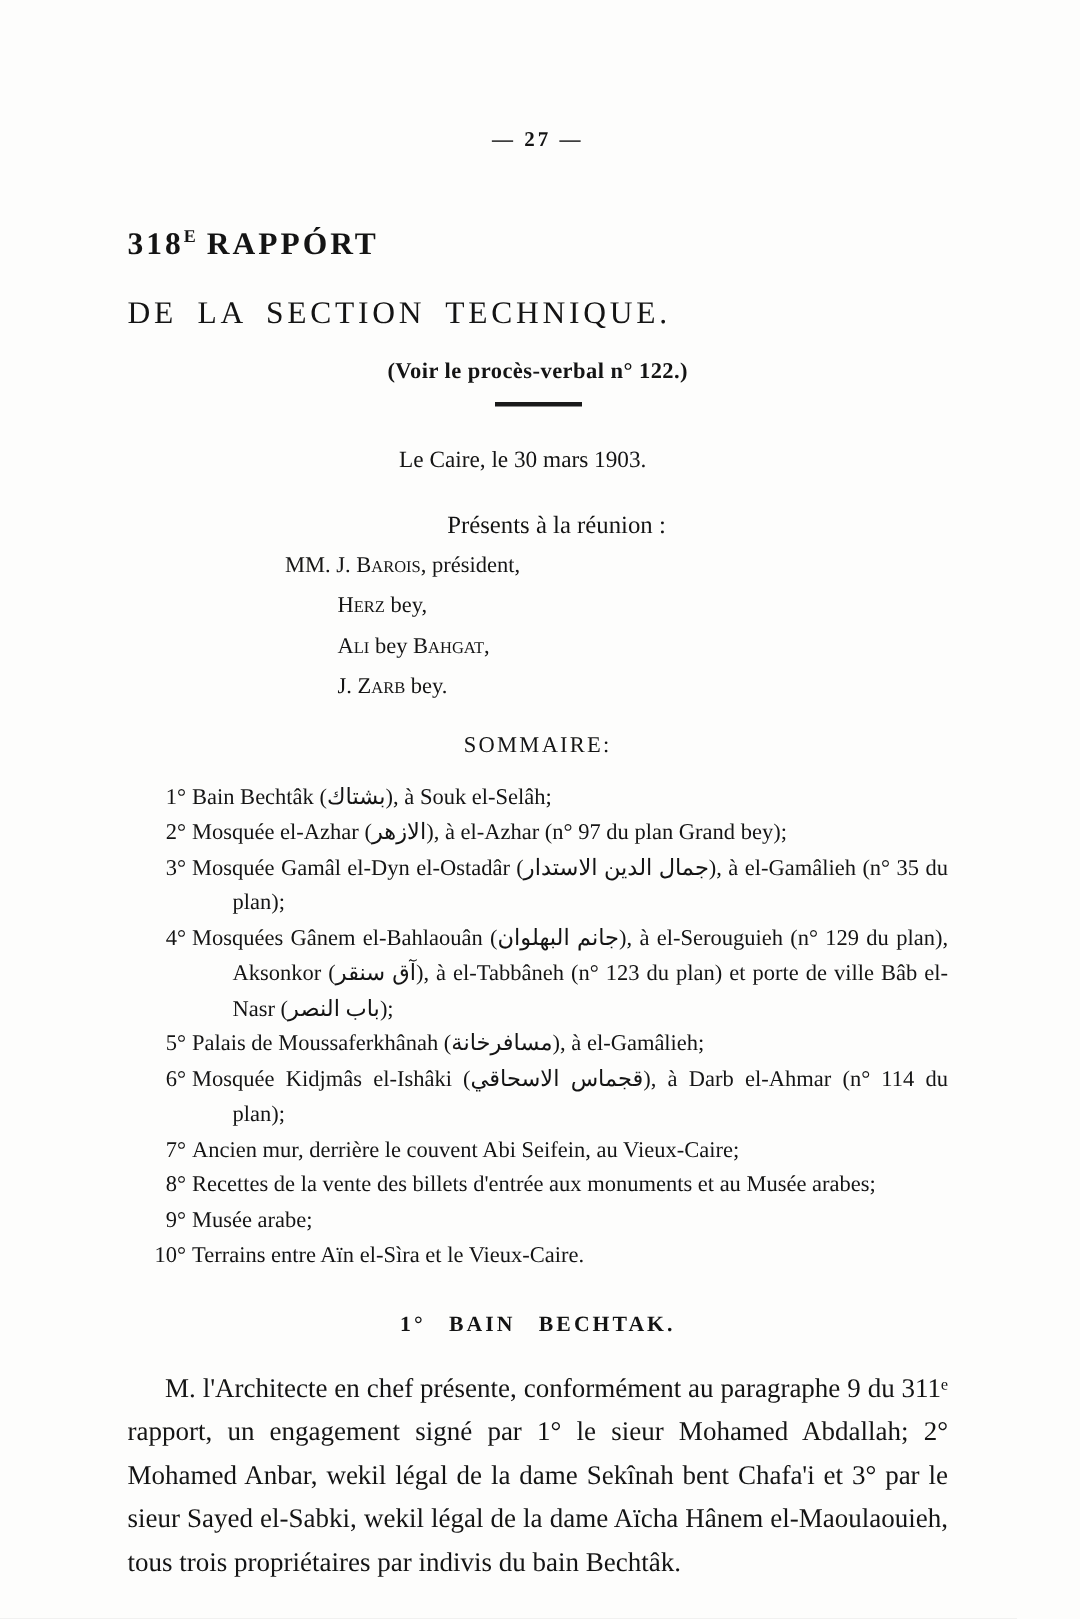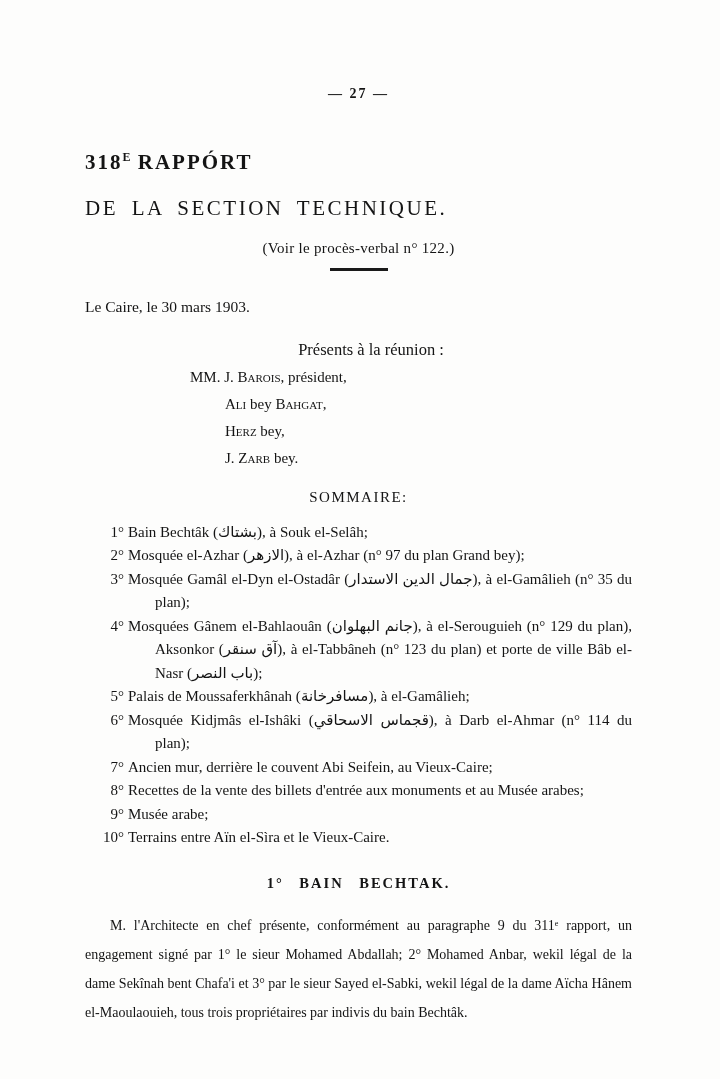--- a/index.html
+++ b/index.html
@@ -41,34 +41,34 @@
     margin-top: 21px;
     text-align: left;
     font-weight: normal;
     font-size: 21px;
     letter-spacing: 2.5px;
     word-spacing: 6px;
   }
   .report-note {
     margin-top: 19px;
     text-align: center;
-    font-weight: normal;
+    font-weight: bold;
     font-size: 15px;
     letter-spacing: 0.3px;
   }
   .rule {
     width: 58px;
     height: 2.5px;
     background: #1a1a1a;
     border: none;
     margin: 11px auto 0 auto;
   }
   .dateline {
     margin-top: 27px;
-    text-align: left;
+    text-align: center;
     padding-right: 20px;
     font-size: 15.5px;
   }
   .attendees-intro {
     margin-top: 24px;
     margin-left: 25px;
     font-size: 16.5px;
     text-align: center;
   }
   .attendees-names {
@@ -106,21 +106,21 @@
   .section-heading {
     margin-top: 25px;
     text-align: center;
     font-weight: bold;
     font-size: 14.5px;
     letter-spacing: 2px;
     word-spacing: 10px;
   }
   .body-paragraph {
     margin-top: 15px;
-    font-size: 14px;
+    font-size: 18px;
     line-height: 29px;
     text-align: justify;
     text-indent: 25px;
   }
 </style>
 </head>
 <body>
 
 <div class="page">
 
@@ -133,22 +133,22 @@
   <div class="report-note">(Voir le procès-verbal n° 122.)</div>
 
   <hr class="rule">
 
   <div class="dateline">Le Caire, le 30 mars 1903.</div>
 
   <div class="attendees-intro">Présents à la réunion :</div>
 
   <div class="attendees-names">
       <div class="attendee-line first"><span>MM. J. </span><span class="sc">Barois</span><span>, président,</span></div>
+      <div class="attendee-line"><span class="sc">Herz</span><span> bey,</span></div>
       <div class="attendee-line"><span class="sc">Ali</span><span> bey </span><span class="sc">Bahgat</span><span>,</span></div>
-      <div class="attendee-line"><span class="sc">Herz</span><span> bey,</span></div>
       <div class="attendee-line"><span>J. </span><span class="sc">Zarb</span><span> bey.</span></div>
     </div>
 
   <h3 class="sommaire-title">SOMMAIRE:</h3>
 
   <div class="sommaire">
       <div class="sommaire-item"><span class="som-num">1°</span><span>Bain Bechtâk (بشتاك), à Souk el-Selâh;</span></div>
       <div class="sommaire-item"><span class="som-num">2°</span><span>Mosquée el-Azhar (الازهر), à el-Azhar (n° 97 du plan Grand bey);</span></div>
       <div class="sommaire-item"><span class="som-num">3°</span><span>Mosquée Gamâl el-Dyn el-Ostadâr (جمال الدين الاستدار), à el-Gamâlieh (n° 35 du plan);</span></div>
       <div class="sommaire-item"><span class="som-num">4°</span><span>Mosquées Gânem el-Bahlaouân (جانم البهلوان), à el-Serouguieh (n° 129 du plan), Aksonkor (آق سنقر), à el-Tabbâneh (n° 123 du plan) et porte de ville Bâb el-Nasr (باب النصر);</span></div>

